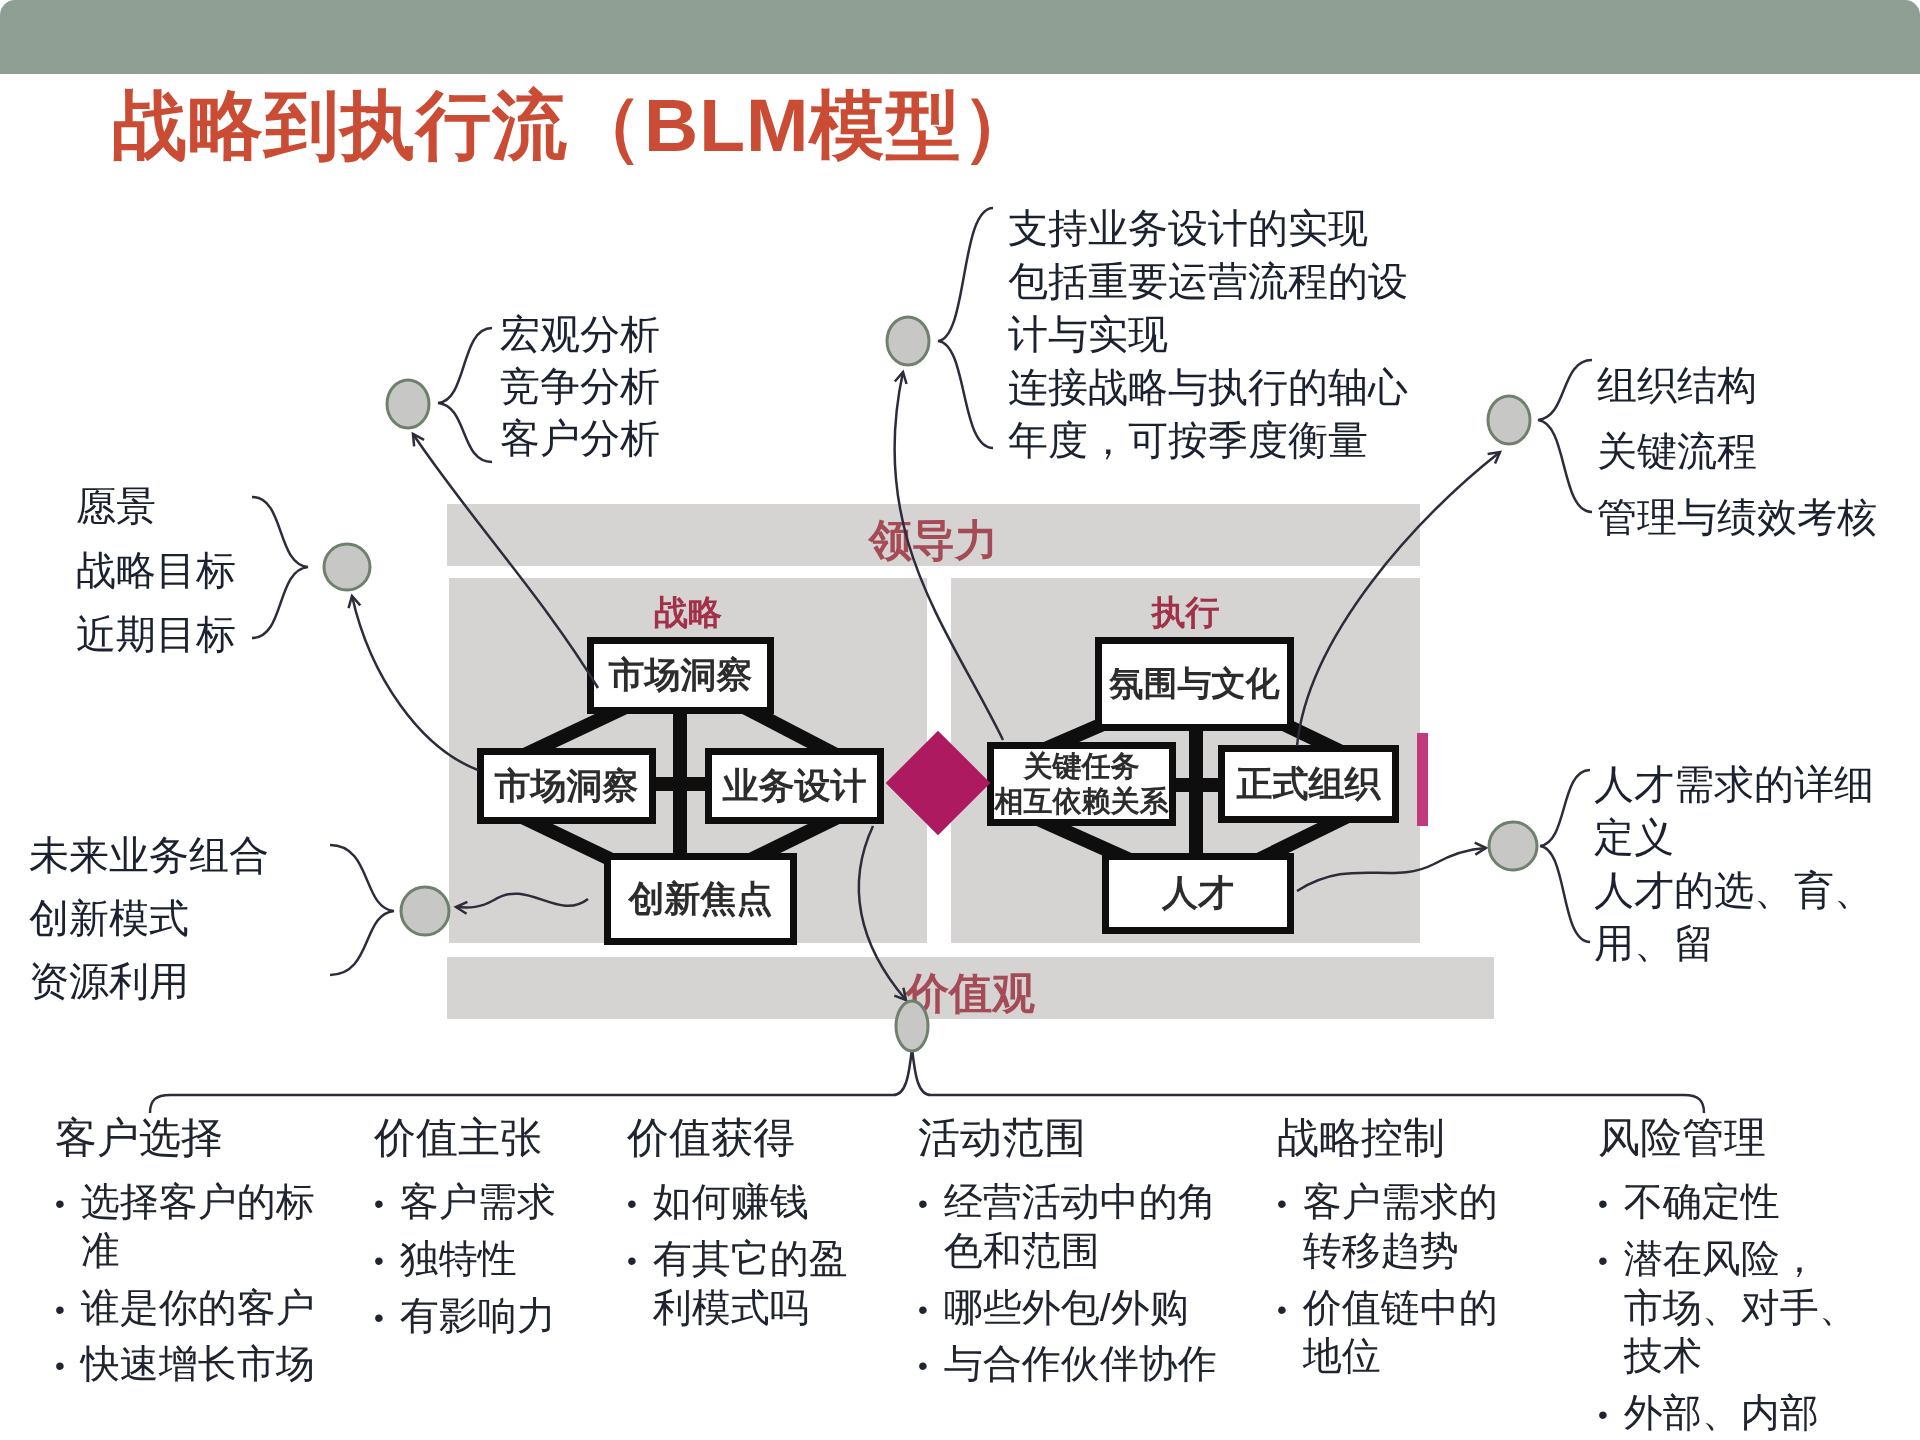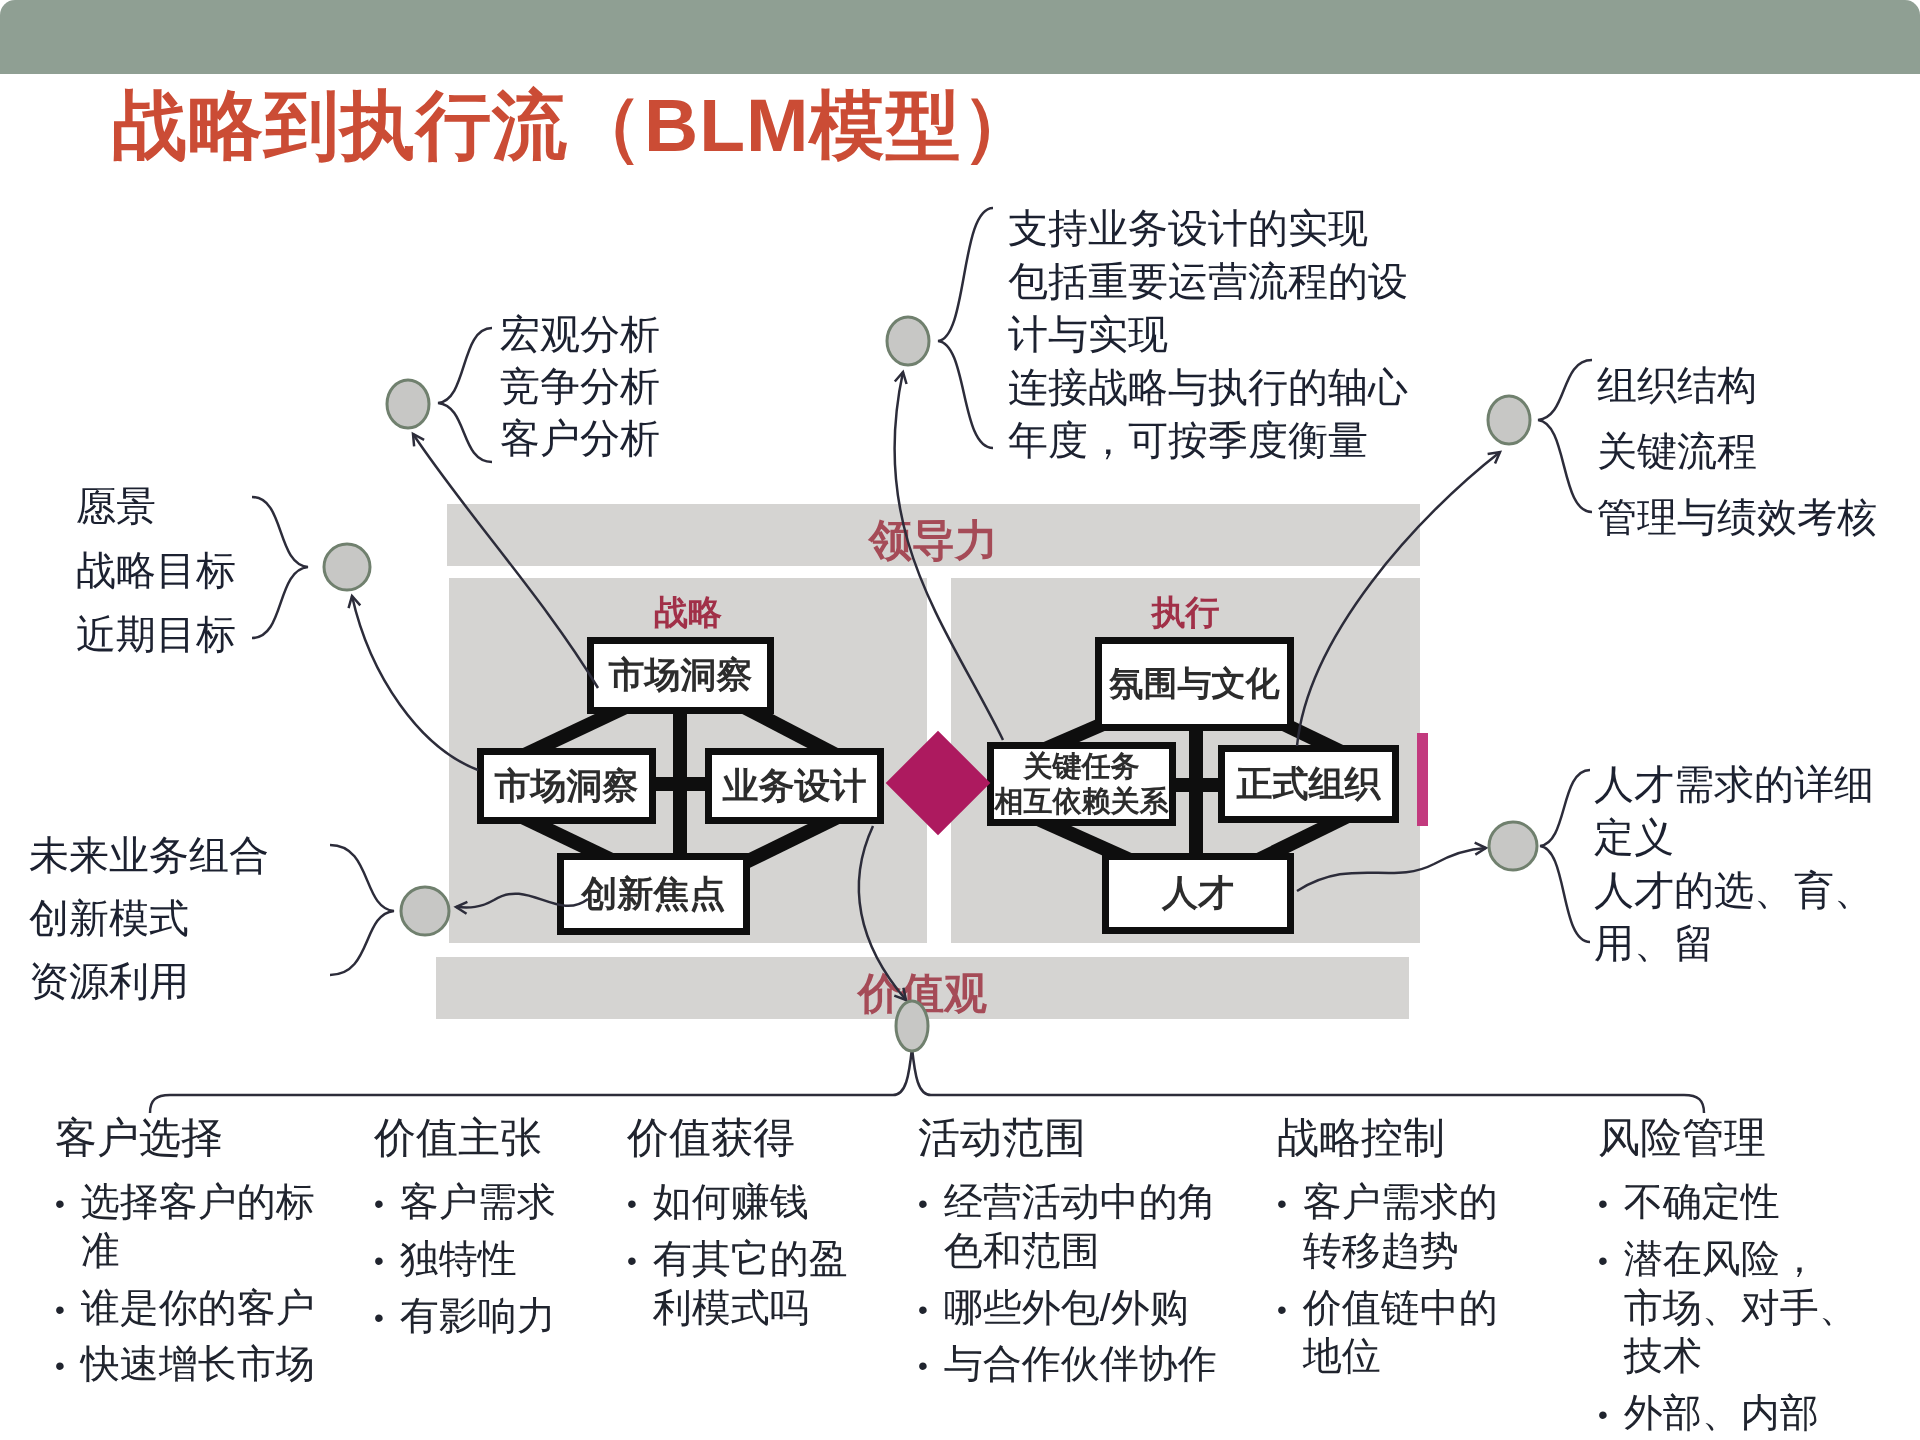--- a/index.html
+++ b/index.html
@@ -6,38 +6,38 @@
   body{width:1920px;height:1440px;font-family:"Liberation Sans","DejaVu Sans",sans-serif;}
   .page{position:relative;width:1920px;height:1440px;overflow:hidden;background:#fff;border-radius:15px;}
 
   .topbar{position:absolute;left:0;top:0;width:1920px;height:74px;background:var(--top_bar,#8f9f93);}
   .title{position:absolute;left:112px;top:76px;margin:0;font-size:75px;font-weight:900;
          letter-spacing:1px;color:var(--title,#cb4c35);white-space:nowrap;}
 
   
   .band,.panel{position:absolute;background:var(--band_bg,#d5d4d2);z-index:0;}
   .band-top{left:447px;top:504px;width:973px;height:62px;}
-  .band-bottom{left:436px;top:957px;width:973px;height:62px;}
+  .band-bottom{left:447px;top:957px;width:1047px;height:62px;}
   .band span{position:absolute;left:0;right:0;top:8px;text-align:center;
              font-size:43px;font-weight:bold;color:var(--band_text,#a54b57);}
   .panel-strategy{left:449px;top:578px;width:478px;height:365px;}
   .panel-exec{left:951px;top:578px;width:469px;height:365px;}
   .panel-label{position:absolute;left:0;right:0;top:12px;text-align:center;
                font-size:34px;font-weight:bold;color:var(--panel_label,#a13048);}
 
   svg.links{position:absolute;left:0;top:0;z-index:1;pointer-events:none;}
   svg.annot{position:absolute;left:0;top:0;z-index:6;pointer-events:none;}
 
   .dbox{position:absolute;z-index:2;background:#fff;border:7px solid #0e0e0e;box-sizing:border-box;
         display:flex;align-items:center;justify-content:center;text-align:center;
         font-weight:bold;color:#2c2c2c;font-size:36px;white-space:pre-line;}
   .b-s1{left:587px;top:637px;width:187px;height:77px;}
   .b-s2{left:477px;top:748px;width:179px;height:76px;}
   .b-s3{left:705px;top:748px;width:179px;height:76px;}
-  .b-s4{left:557px;top:853px;width:193px;height:82px;}
+  .b-s4{left:604px;top:853px;width:193px;height:92px;}
   .b-e1{left:1095px;top:637px;width:199px;height:94px;font-size:34px;}
   .b-e2{left:987px;top:742px;width:189px;height:84px;font-size:29px;line-height:1.2;}
   .b-e3{left:1218px;top:745px;width:181px;height:78px;}
   .b-e4{left:1102px;top:853px;width:192px;height:81px;}
 
   .diamond{position:absolute;left:901px;top:746px;width:74px;height:74px;z-index:2;
            background:var(--diamond,#ad1a5f);transform:rotate(45deg);}
   .stripe{position:absolute;left:1417px;top:733px;width:11px;height:93px;z-index:2;
           background:var(--stripe,#c23a7e);}
 

